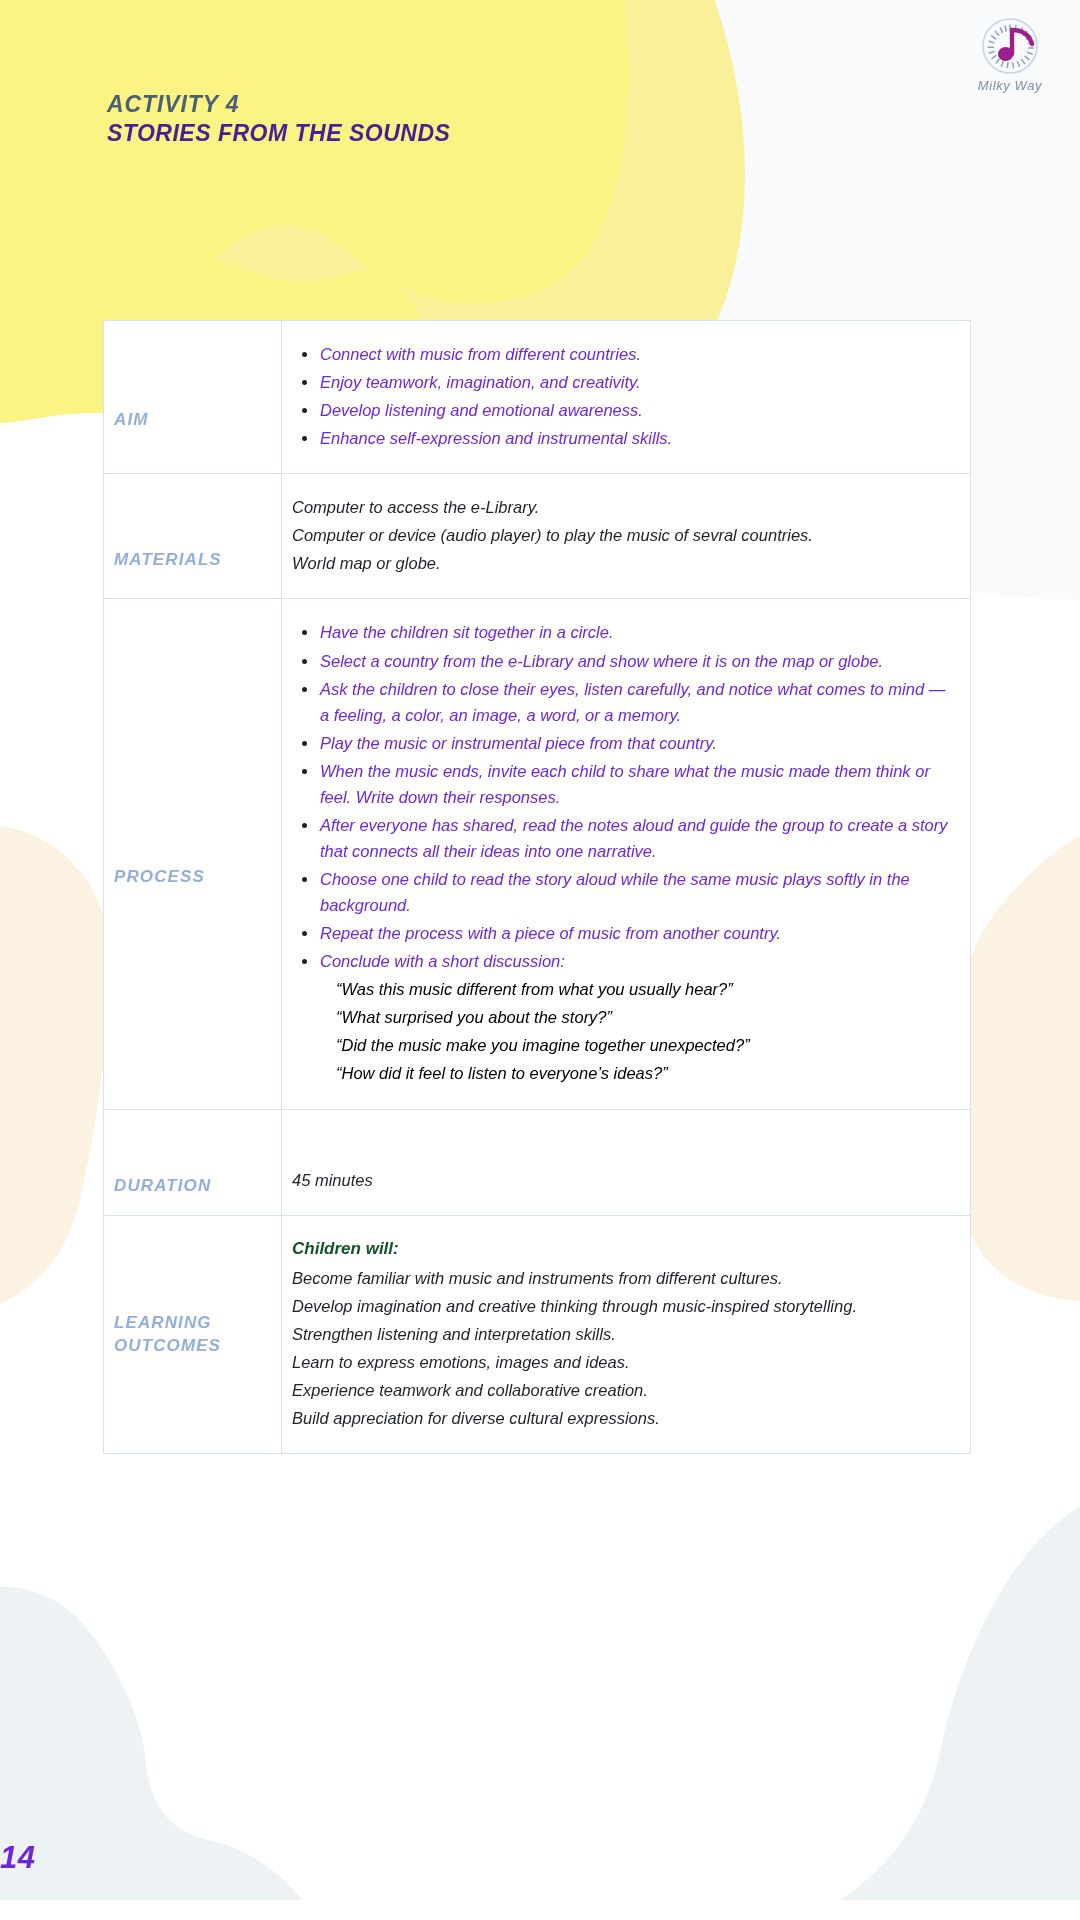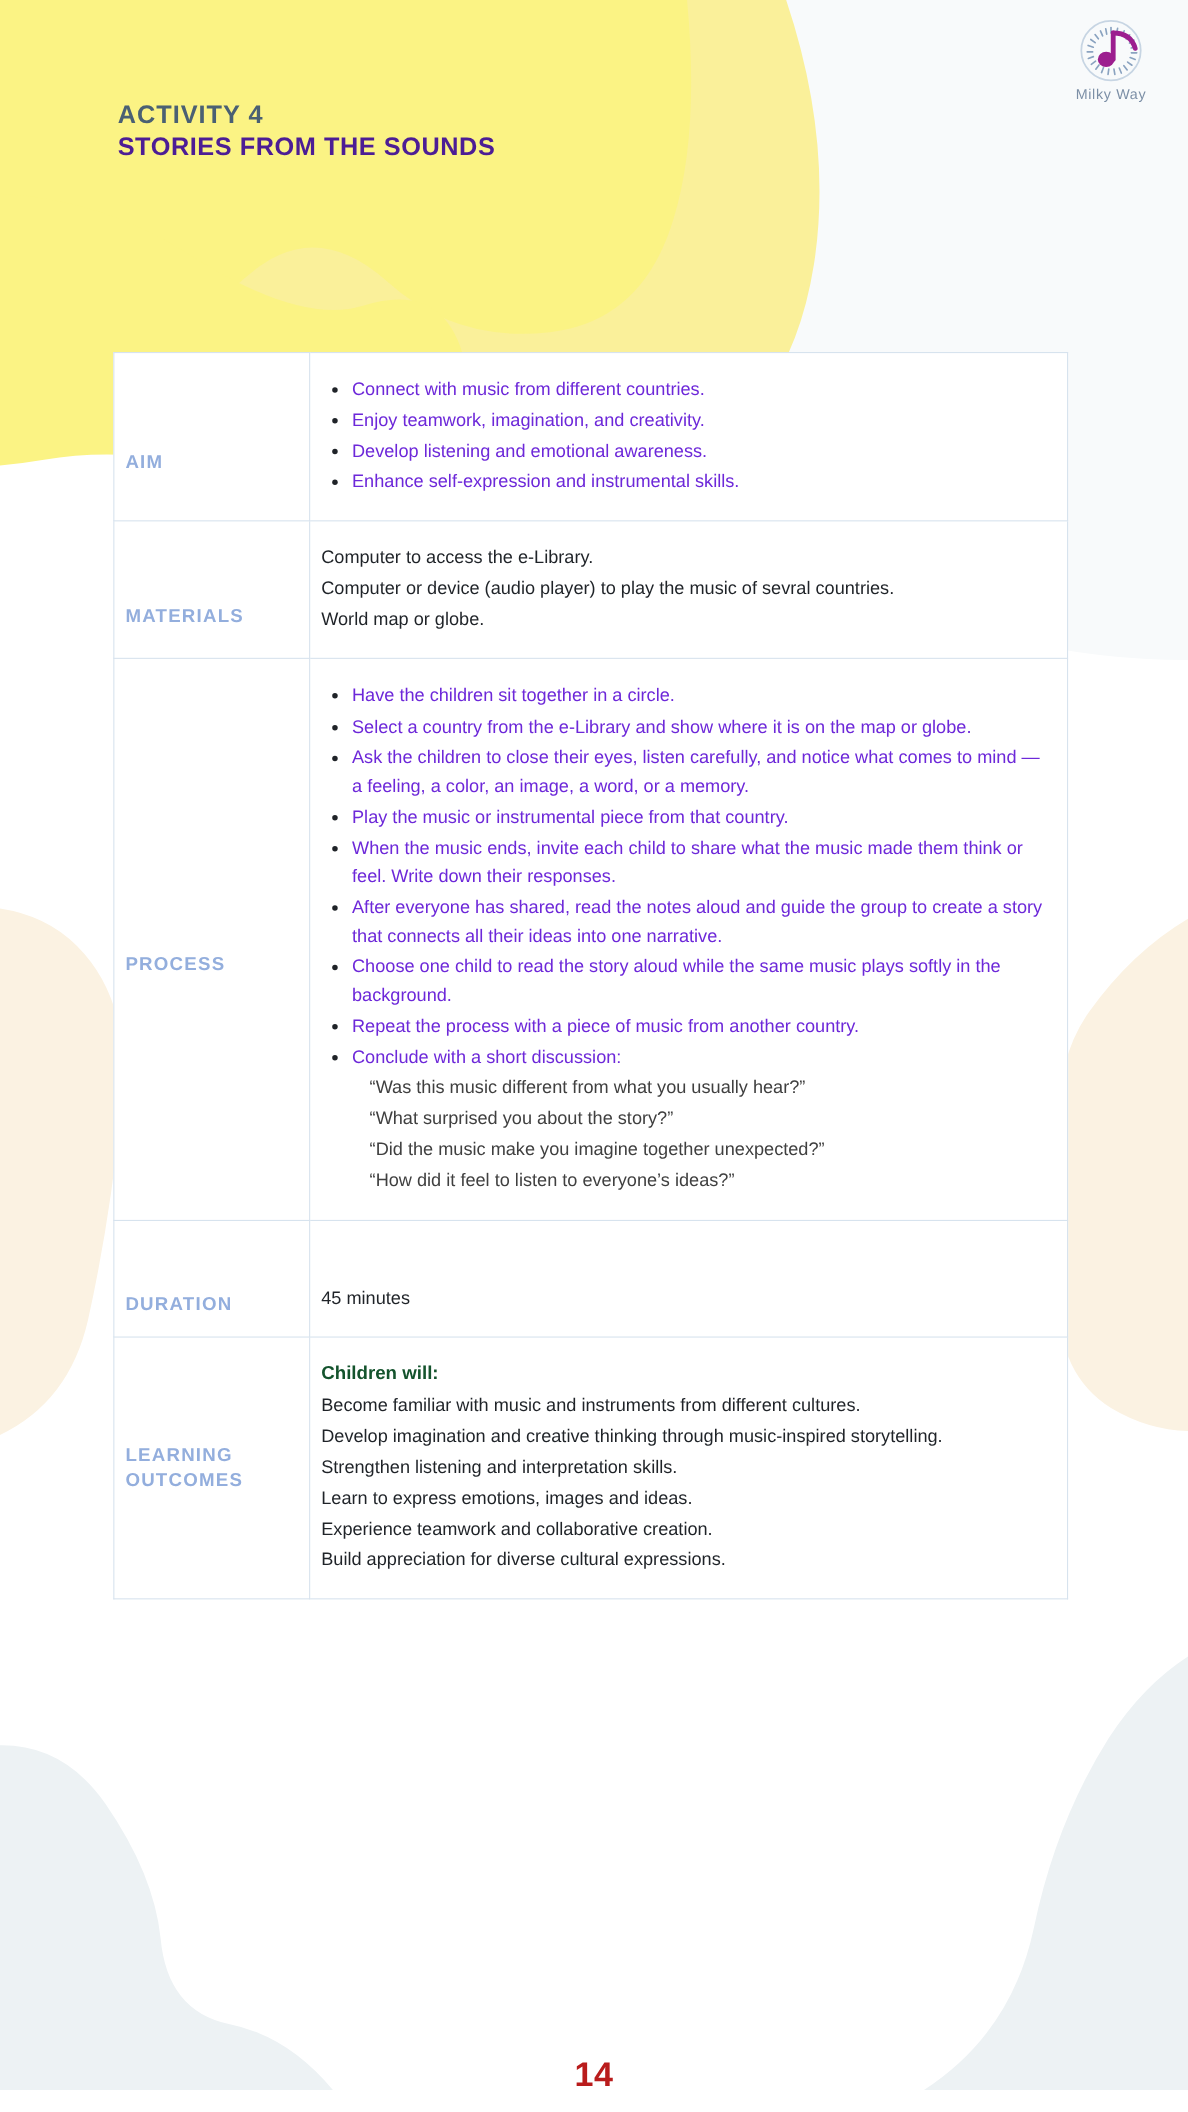--- a/index.html
+++ b/index.html
@@ -10,20 +10,21 @@
     background: #ffffff;
     font-family: "Liberation Sans", sans-serif;
   }
 
   .page {
     position: relative;
     width: 1080px;
     height: 1900px;
     overflow: hidden;
     background: #ffffff;
+    font-style: italic;
   }
 
   
   .bg-layer { position: absolute; inset: 0; overflow: hidden; pointer-events: none; }
   .bg-layer svg { position: absolute; top: 0; left: 0; }
 
   
   .logo {
     position: absolute;
     top: 14px;
@@ -125,21 +126,21 @@
     background: #1f2328;
   }
   .plain-line {
     font-size: 16.5px;
     color: #1f2328;
     line-height: 1.58;
     margin-bottom: 2px;
   }
   .quote-line {
     font-size: 16.5px;
-    color: #404040;
+    color: #000000;
     line-height: 1.58;
     padding-left: 44px;
     margin-bottom: 2px;
   }
   .lead-bold {
     font-size: 17px;
     font-weight: bold;
     color: #14532d;
     line-height: 1.58;
     margin-bottom: 2px;
@@ -147,26 +148,24 @@
 
   
   .label-mid { display: block; margin-top: 47px; }
 
   
   .page-number {
     position: absolute;
     left: 0;
     right: 0;
     top: 1840px;
-    text-align: center;
     font-size: 31px;
     font-weight: bold;
-    color: #b91c1c;
+    color: #6d28d9;
     letter-spacing: 0.5px;
-    margin-top: 28px;
   }
 </style>
 </head>
 <body>
 
 <div class="page">
 
   <div class="bg-layer">
     <svg width="1080" height="1920" viewBox="0 0 1080 1920" xmlns="http://www.w3.org/2000/svg">
 

